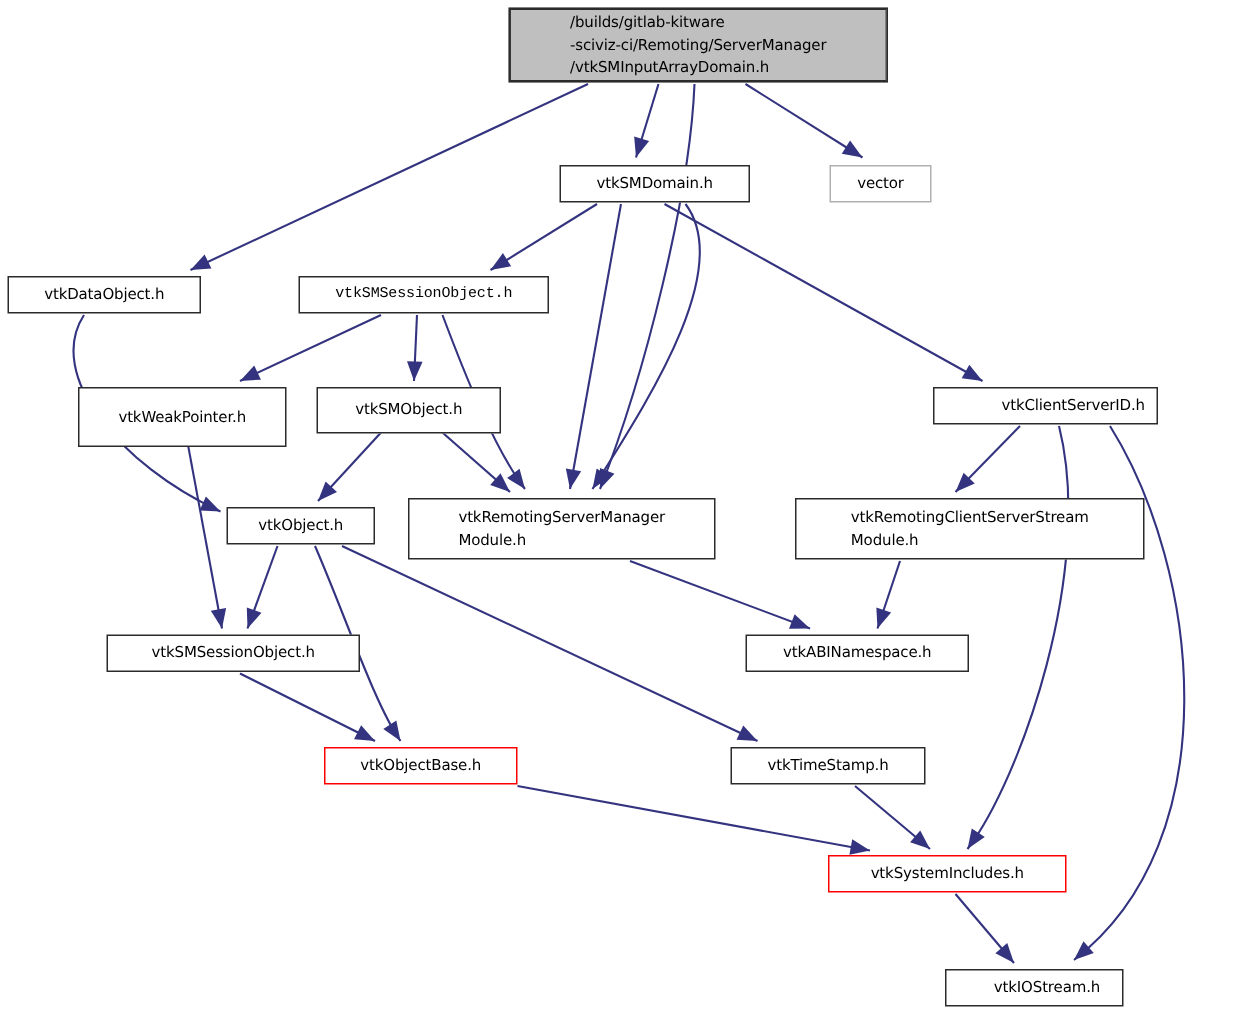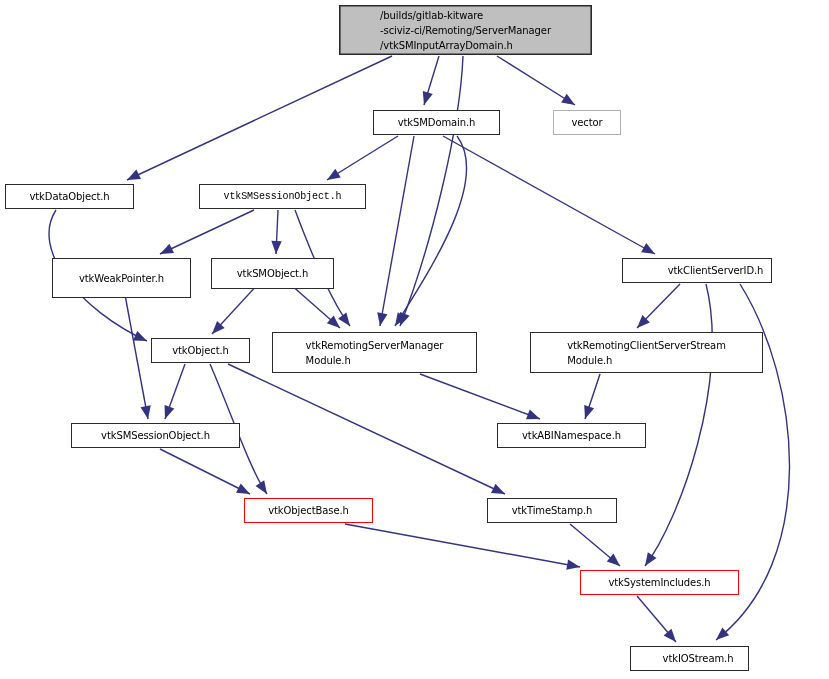--- a/index.html
+++ b/index.html
@@ -42,21 +42,20 @@
     background: #bfbfbf;
     border: 1px solid #2b2b2b;
     box-shadow: 0 0 0 0.6px #2b2b2b inset;
   }
   .node.dim {
     border: 1px solid #b0b0b0;
     color: #000000;
   }
   .node.highlight {
     border: 1.4px solid #ff0000;
-    margin-left: 28px;
   }
   .node.solid {
     border: 1.4px solid #2b2b2b;
   }
 </style>
 </head>
 <body>
 
 <div id="canvas">
   <svg id="edge-layer" viewBox="0 0 829 679" width="829" height="679">

